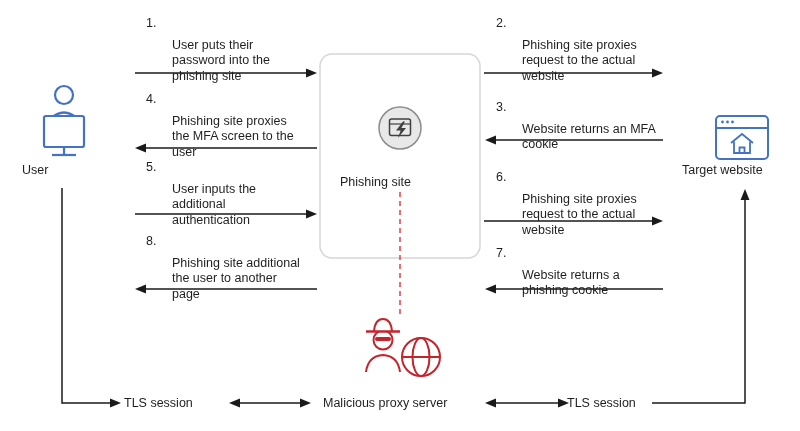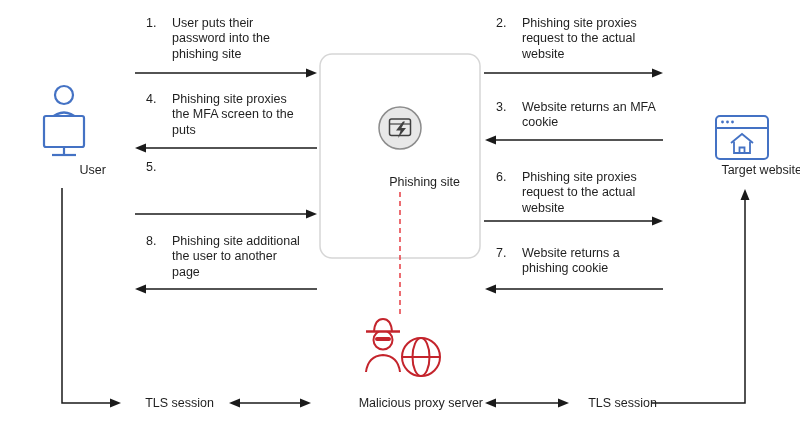--- a/index.html
+++ b/index.html
@@ -3,22 +3,22 @@
 <meta charset="utf-8">
 <style>
   * { margin:0; padding:0; box-sizing:border-box; }
   html,body { background:#ffffff; font-family:"Liberation Sans", sans-serif; color:#1f1f1f; }
   .canvas { position:relative; width:800px; height:431px; background:#fff; overflow:hidden; }
   svg.layer { position:absolute; left:0; top:0; }
   .ln  { stroke:#1a1a1a; stroke-width:1.5; }
   .ah  { fill:#1a1a1a; stroke:none; }
   .step { position:absolute; display:flex; font-size:12.5px; line-height:1.22; }
   .step .num { flex:0 0 26px; }
-  .step .txt { flex:1; }
-  .nlabel { position:absolute; font-size:12.5px; text-align:right; }
+  .step .txt { flex:1;margin-top:22px; }
+  .nlabel { position:absolute; font-size:12.5px; text-align:left; }
 </style>
 </head>
 <body>
 
 <div class="canvas">
 
   <svg class="layer" width="800" height="431" viewBox="0 0 800 431">
 
     <rect x="320" y="54" width="160" height="204" rx="12" fill="#ffffff" stroke="#D6D6D6" stroke-width="1.5"></rect>
 
@@ -116,24 +116,25 @@
       <line x1="402" y1="357" x2="440" y2="357"></line>
     </g>
   </svg>
 
   <div class="step" style="left:146px; top:16px; width:158px">
     <span class="num">1.</span>
     <span class="txt">User puts their password into the phishing site</span>
   </div>
   <div class="step" style="left:146px; top:92px; width:158px">
     <span class="num">4.</span>
-    <span class="txt">Phishing site proxies the MFA screen to the puts</span>
+    <span class="txt">Phishing site proxies the MFA screen to the user</span>
   </div>
   <div class="step" style="left:146px; top:160px; width:158px">
     <span class="num">5.</span>
+    <span class="txt">User inputs the additional authentication</span>
   </div>
   <div class="step" style="left:146px; top:234px; width:158px">
     <span class="num">8.</span>
     <span class="txt">Phishing site additional the user to another page</span>
   </div>
 
   <div class="step" style="left:496px; top:16px; width:160px">
     <span class="num">2.</span>
     <span class="txt">Phishing site proxies request to the actual website</span>
   </div>

